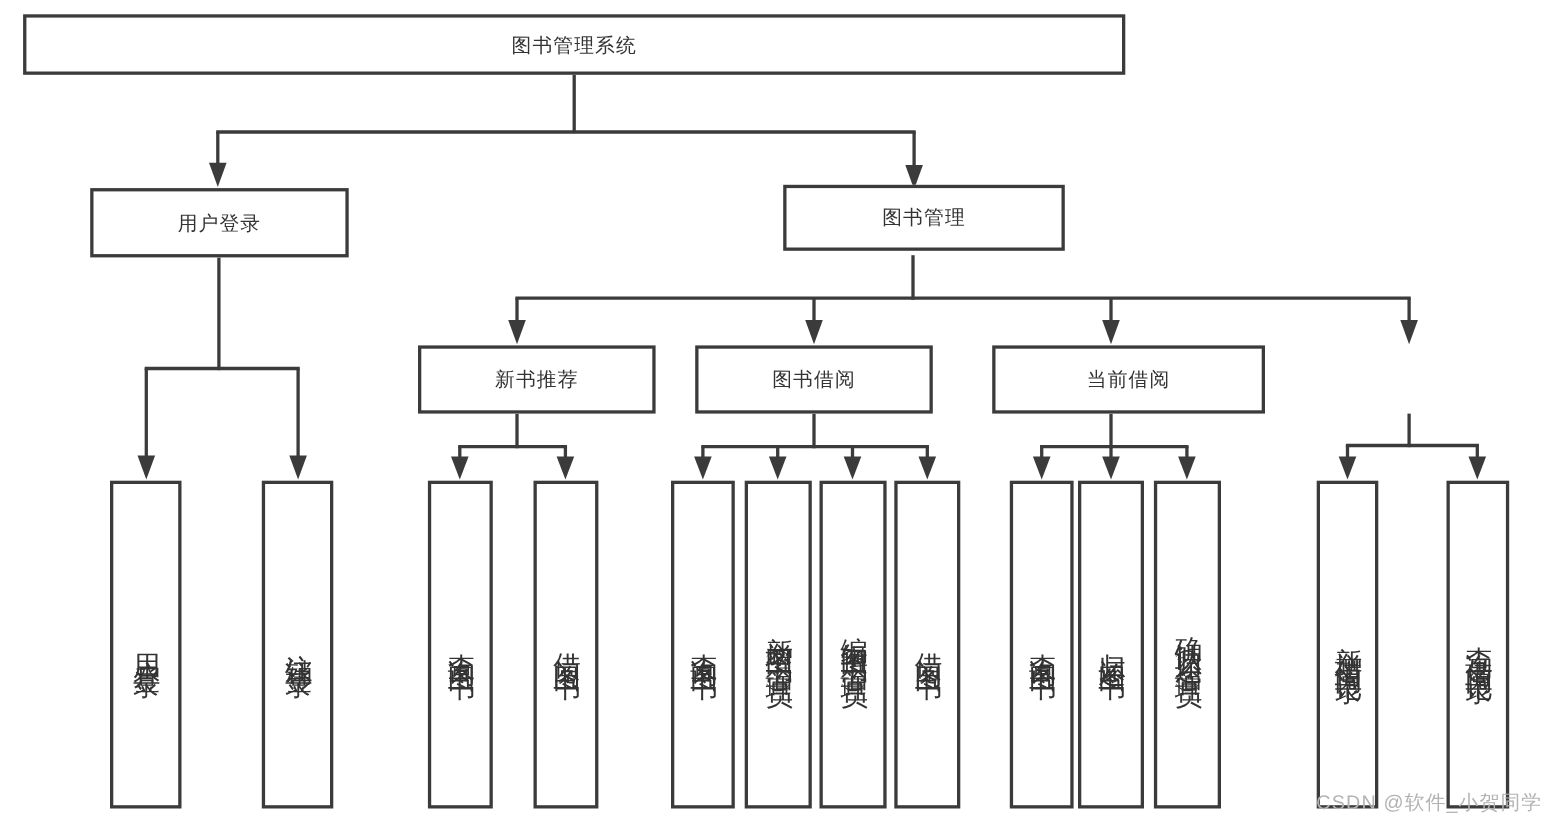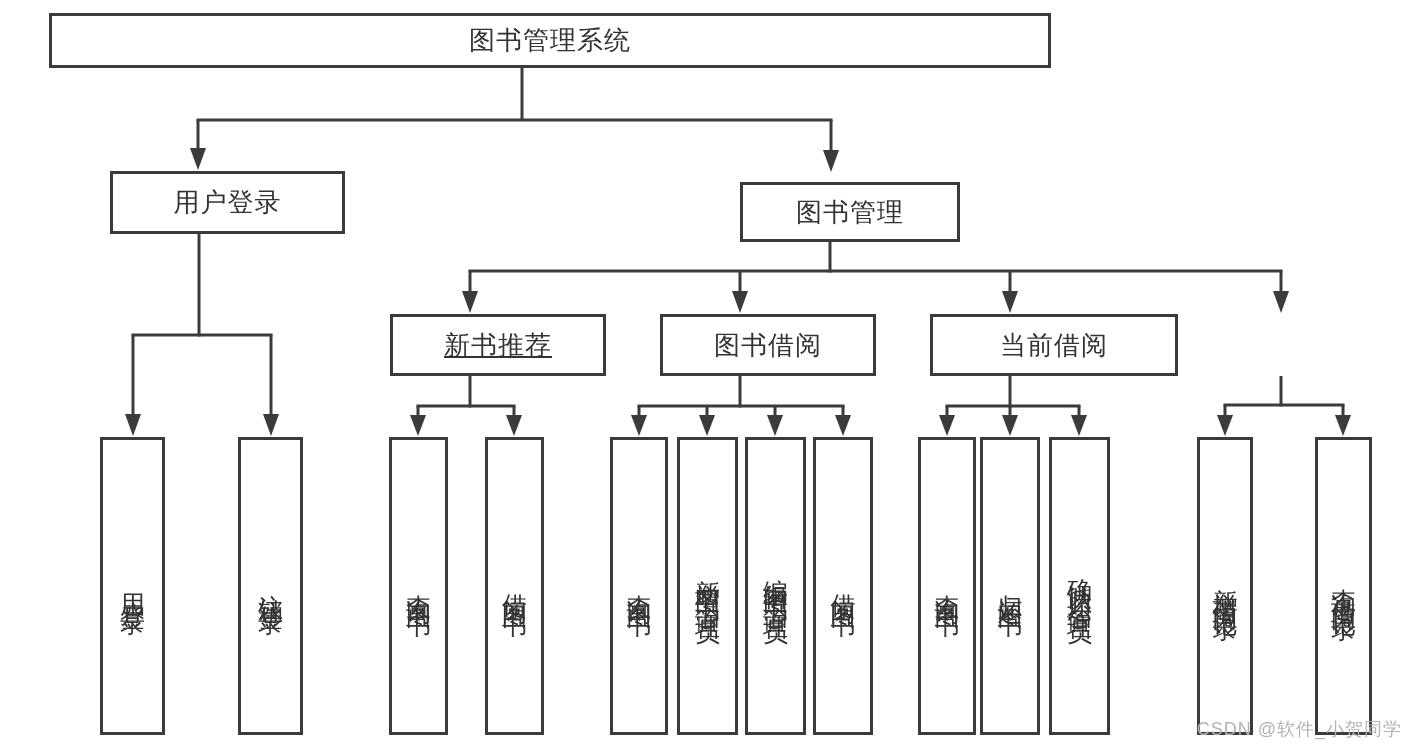--- a/index.html
+++ b/index.html
@@ -19,21 +19,21 @@
   svg.connectors{position:absolute;left:0;top:0;z-index:1;}
   svg.connectors line{stroke:var(--line);stroke-width:3;}
   svg.connectors polygon{fill:var(--line);stroke:none;}
   .node{
     position:absolute;box-sizing:border-box;z-index:2;
     background:var(--background);
     border:3px solid var(--line);
     display:flex;align-items:center;justify-content:center;
     text-align:center;
   }
-  .h-node{font-size:26px;letter-spacing:1px;white-space:nowrap;margin-left:28px;}
+  .h-node{font-size:18px;letter-spacing:1px;white-space:nowrap;}
   .leaf .vtext{
     writing-mode:vertical-rl;
     text-orientation:mixed;
     font-size:25px;line-height:1;letter-spacing:6px;
   }
   .watermark{
     position:absolute;right:3px;bottom:6px;z-index:3;
     font-size:18px;color:var(--watermark);letter-spacing:1px;
     white-space:nowrap;
   }
@@ -105,25 +105,25 @@
     <polygon points="1335,415 1351,415 1343,436"></polygon>
   </svg>
 
   <div class="node h-node" style="left:21px;top:13px;width:1002px;height:55px;">
     <span>图书管理系统</span>
   </div>
 
   <div class="node h-node" style="left:82px;top:171px;width:235px;height:63px;">
     <span>用户登录</span>
   </div>
-  <div class="node h-node" style="left:712px;top:182px;width:220px;height:60px;">
+  <div class="node h-node" style="left:712px;top:168px;width:256px;height:60px;">
     <span>图书管理</span>
   </div>
 
-  <div class="node h-node" style="left:362px;top:314px;width:216px;height:62px;text-decoration:underline;">
+  <div class="node h-node" style="left:380px;top:314px;width:216px;height:62px;">
     <span>新书推荐</span>
   </div>
   <div class="node h-node" style="left:632px;top:314px;width:216px;height:62px;">
     <span>图书借阅</span>
   </div>
   <div class="node h-node" style="left:902px;top:314px;width:248px;height:62px;">
     <span>当前借阅</span>
   </div>
 
   <div class="node leaf" style="left:100px;top:437px;width:65px;height:298px;">

